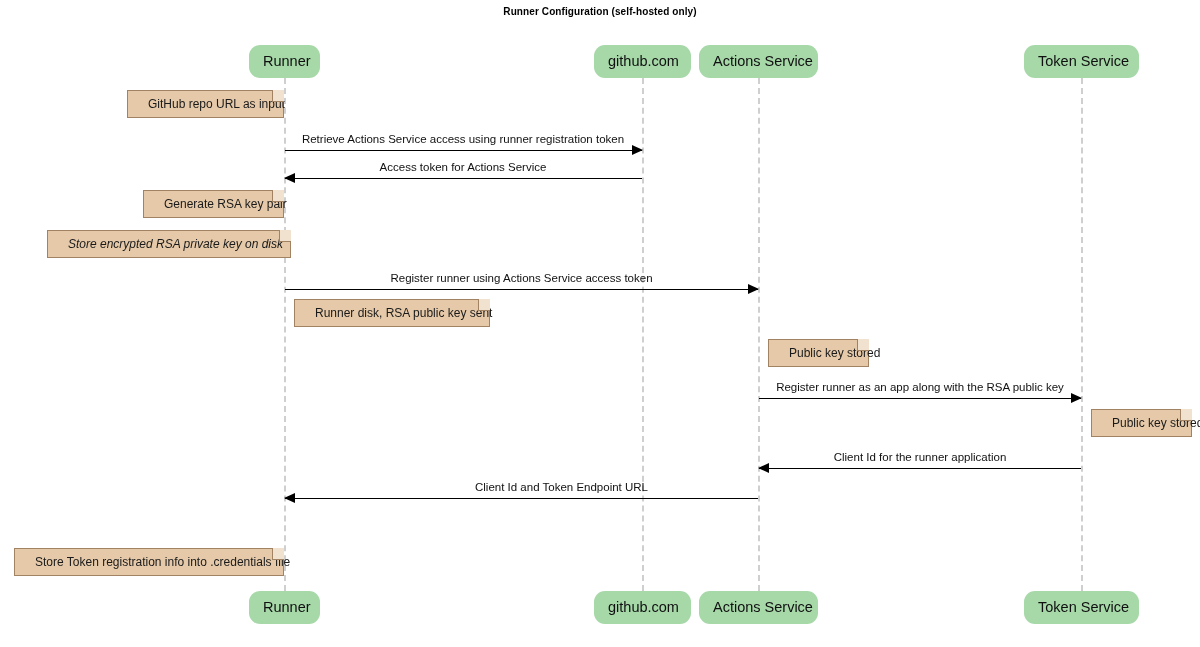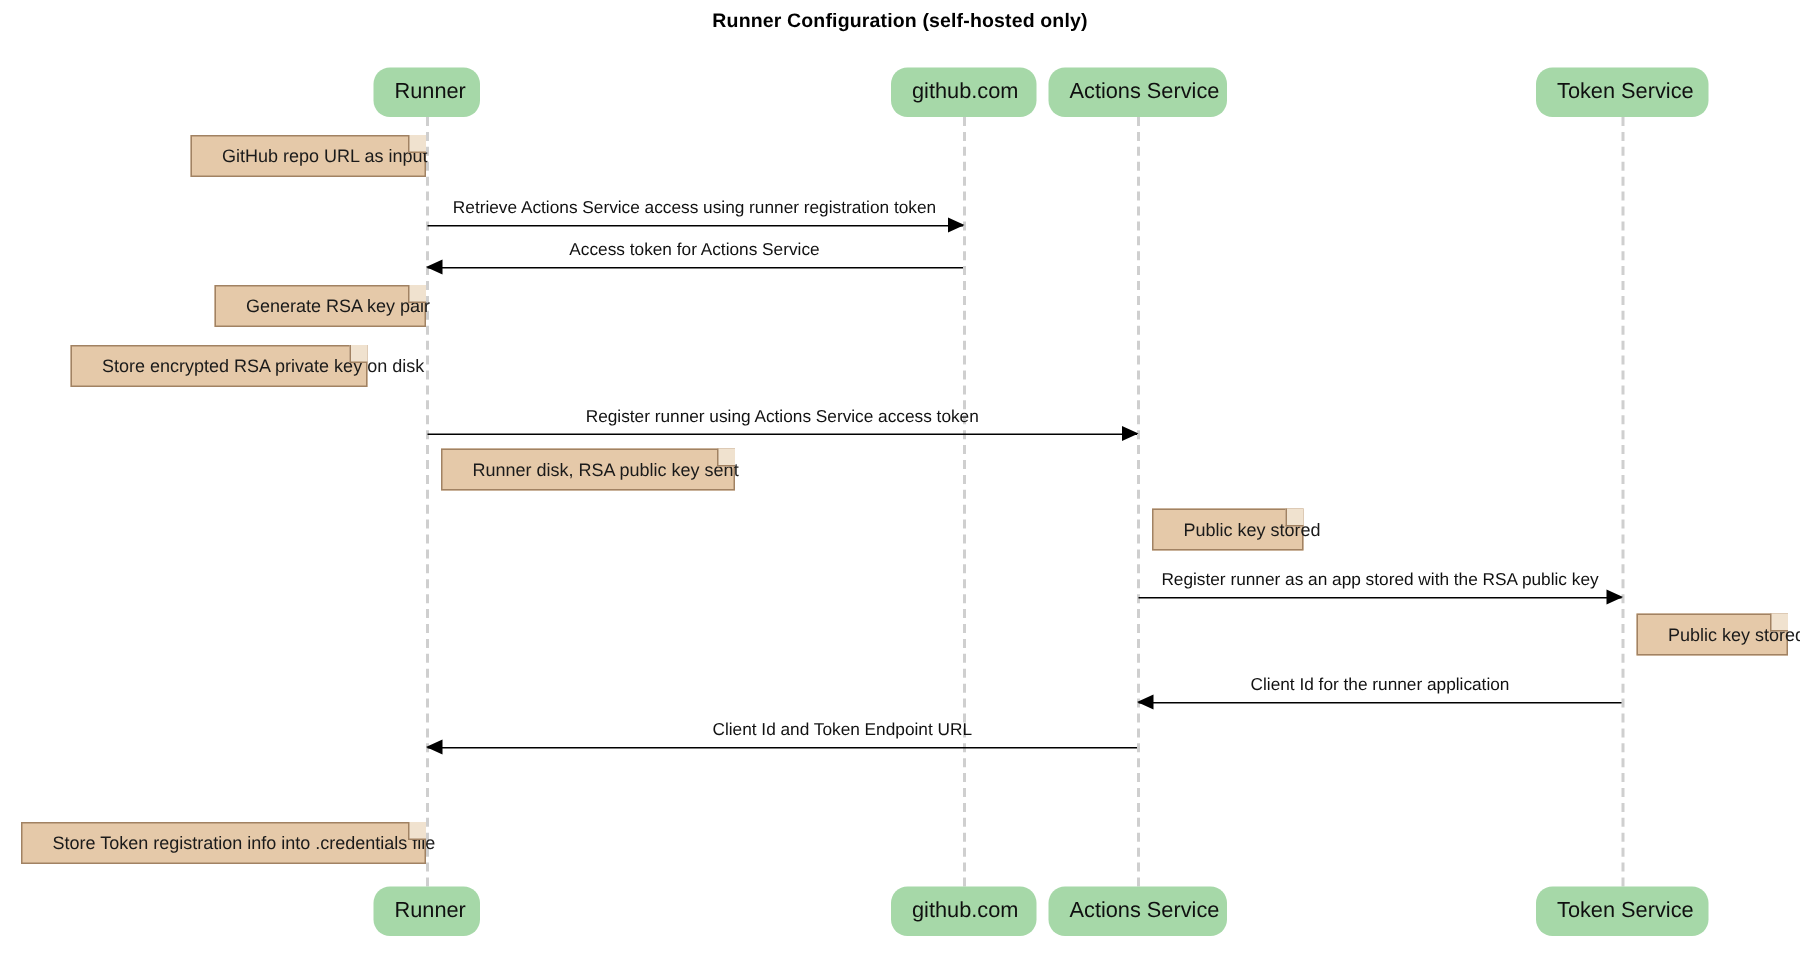--- a/index.html
+++ b/index.html
@@ -17,21 +17,21 @@
     height: 647px;
     overflow: hidden;
     background: #ffffff;
   }
   #diagram-title {
     position: absolute;
     top: 6px;
     left: 0;
     width: 1200px;
     text-align: center;
-    font-size: 13px;
+    font-size: 10px;
     font-weight: bold;
     color: #000000;
     letter-spacing: 0.1px;
   }
   .lifeline {
     position: absolute;
     width: 0;
     border-left: 2px dashed #cfcfcf;
     top: 78px;
     height: 513px;
@@ -126,40 +126,40 @@
 
   <div class="msg-label" style="left:285px; top:161px; width:356px;">Access token for Actions Service</div>
   <div class="msg-line" style="left:285px; top:178px; width:357px;"></div>
   <div class="arrowhead left" style="left:284px; top:173px;"></div>
 
   <div class="note" style="left:143px; top:190px; width:141px;">
     <span>Generate RSA key pair</span>
     <span class="fold"></span>
   </div>
 
-  <div class="note" style="left:47px; top:230px; width:198px;">
+  <div class="note" style="left:47px; top:230px; width:244px;font-style:italic;">
     <span>Store encrypted RSA private key on disk</span>
     <span class="fold"></span>
   </div>
 
   <div class="msg-label" style="left:285px; top:272px; width:473px;">Register runner using Actions Service access token</div>
   <div class="msg-line" style="left:285px; top:289px; width:473px;"></div>
   <div class="arrowhead right" style="left:748px; top:284px;"></div>
 
   <div class="note" style="left:294px; top:299px; width:196px;">
     <span>Runner disk, RSA public key sent</span>
     <span class="fold"></span>
   </div>
 
   <div class="note" style="left:768px; top:339px; width:101px;">
     <span>Public key stored</span>
     <span class="fold"></span>
   </div>
 
-  <div class="msg-label" style="left:759px; top:381px; width:322px;">Register runner as an app stored with the RSA public key</div>
+  <div class="msg-label" style="left:759px; top:381px; width:322px;">Register runner as an app along with the RSA public key</div>
   <div class="msg-line" style="left:759px; top:398px; width:322px;"></div>
   <div class="arrowhead right" style="left:1071px; top:393px;"></div>
 
   <div class="note" style="left:1091px; top:409px; width:101px;">
     <span>Public key stored</span>
     <span class="fold"></span>
   </div>
 
   <div class="msg-label" style="left:759px; top:451px; width:322px;">Client Id for the runner application</div>
   <div class="msg-line" style="left:759px; top:468px; width:322px;"></div>

